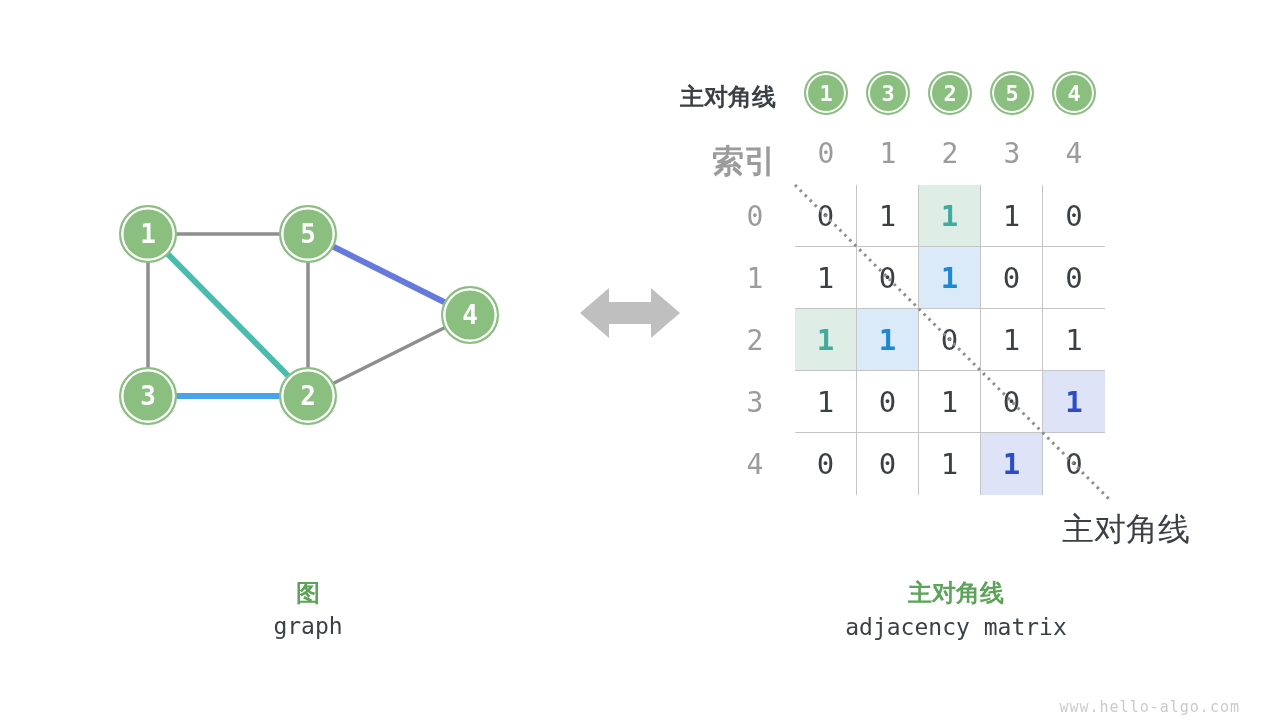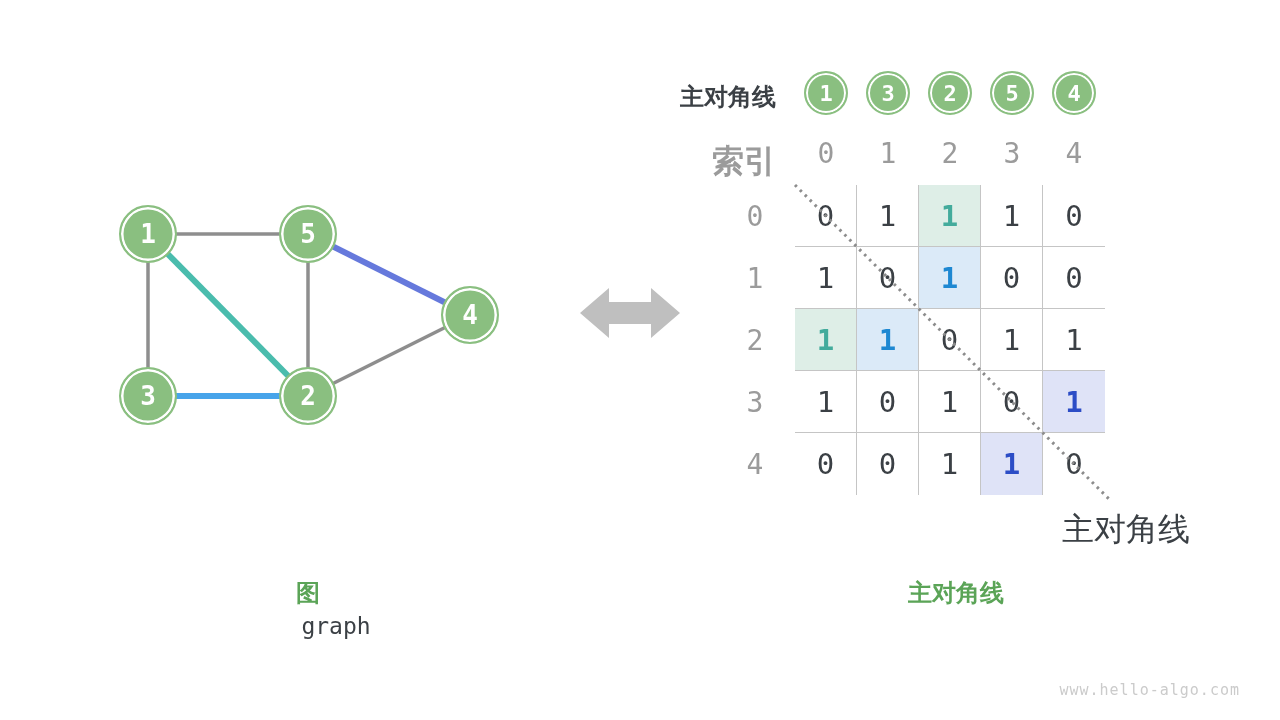--- a/index.html
+++ b/index.html
@@ -78,28 +78,28 @@
   .hl-blue   { background:var(--hl_blue_bg);   color:var(--hl_blue_text);   font-weight:700; }
   .hl-indigo { background:var(--hl_indigo_bg); color:var(--hl_indigo_text); font-weight:700; }
 
   .diag-label {
     position:absolute; left:1062px; top:508px; z-index:5;
     font-size:32px; font-weight:400; color:var(--dark_text); white-space:nowrap;
   }
 
   .cap { position:absolute; transform:translateX(-50%); white-space:nowrap; z-index:2; }
   .cap.zh { font-size:24px; font-weight:700; color:var(--caption_green); }
-  .cap.en { font:500 23px "DejaVu Sans Mono", monospace; color:var(--dark_text);margin-left:28px; }
+  .cap.en { font:500 23px "DejaVu Sans Mono", monospace; color:var(--dark_text); }
   .cap-graph-zh  { left:308px; top:577px; }
   .cap-graph-en  { left:308px; top:613px; }
   .cap-matrix-zh { left:956px; top:577px; }
   .cap-matrix-en { left:956px; top:614px; }
 
   .watermark {
-    position:absolute; right:40px; top:681px; z-index:2;
+    position:absolute; right:40px; top:698px; z-index:2;
     font:500 15px "DejaVu Sans Mono", monospace; color:var(--watermark_gray);
     letter-spacing:1px;
   }
 </style>
 </head>
 <body>
 
 <div class="canvas">
 
   <svg id="edges-svg" class="layer">
@@ -177,15 +177,16 @@
     </div>
 
   <svg id="diagonal-svg" class="layer">
     <line x1="795" y1="185" x2="1111" y2="501" style="stroke:var(--diagonal_dot)" stroke-width="3" stroke-dasharray="2.5 4.5"></line>
   </svg>
   <div class="diag-label">主对角线</div>
 
   <div class="cap zh cap-graph-zh">图</div>
   <div class="cap en cap-graph-en">graph</div>
   <div class="cap zh cap-matrix-zh">主对角线</div>
+  <div class="cap en cap-matrix-en">adjacency matrix</div>
 
   <div class="watermark">www.hello-algo.com</div>
 </div>
 
 </body></html>

